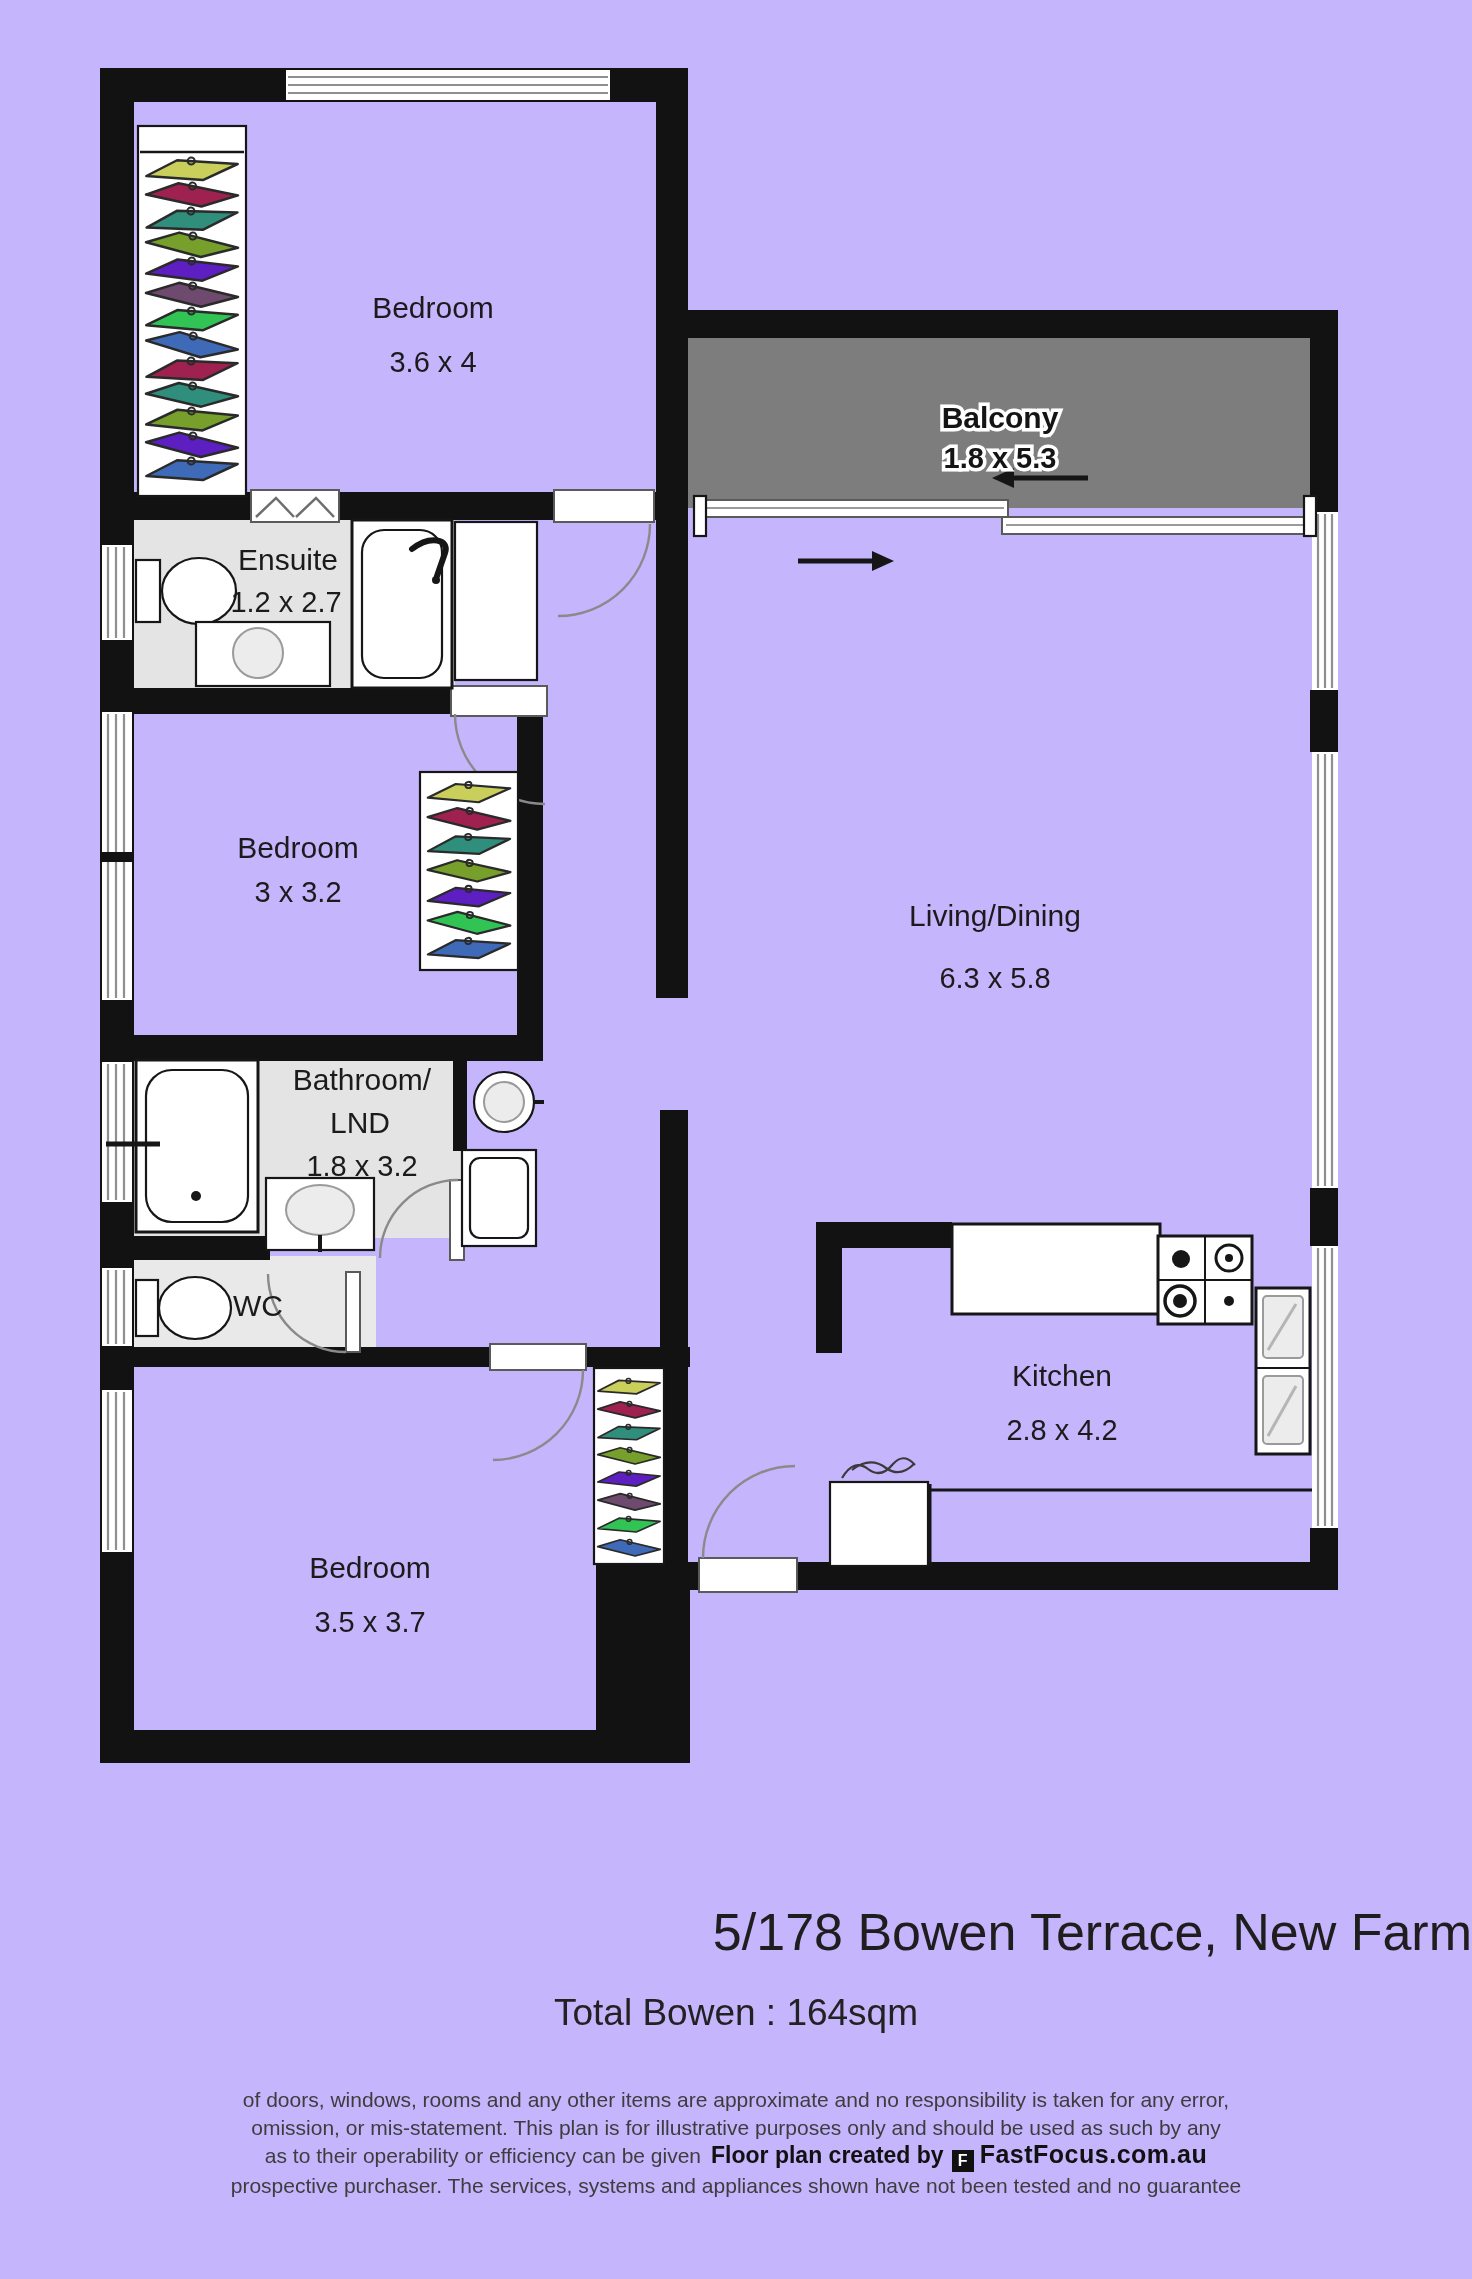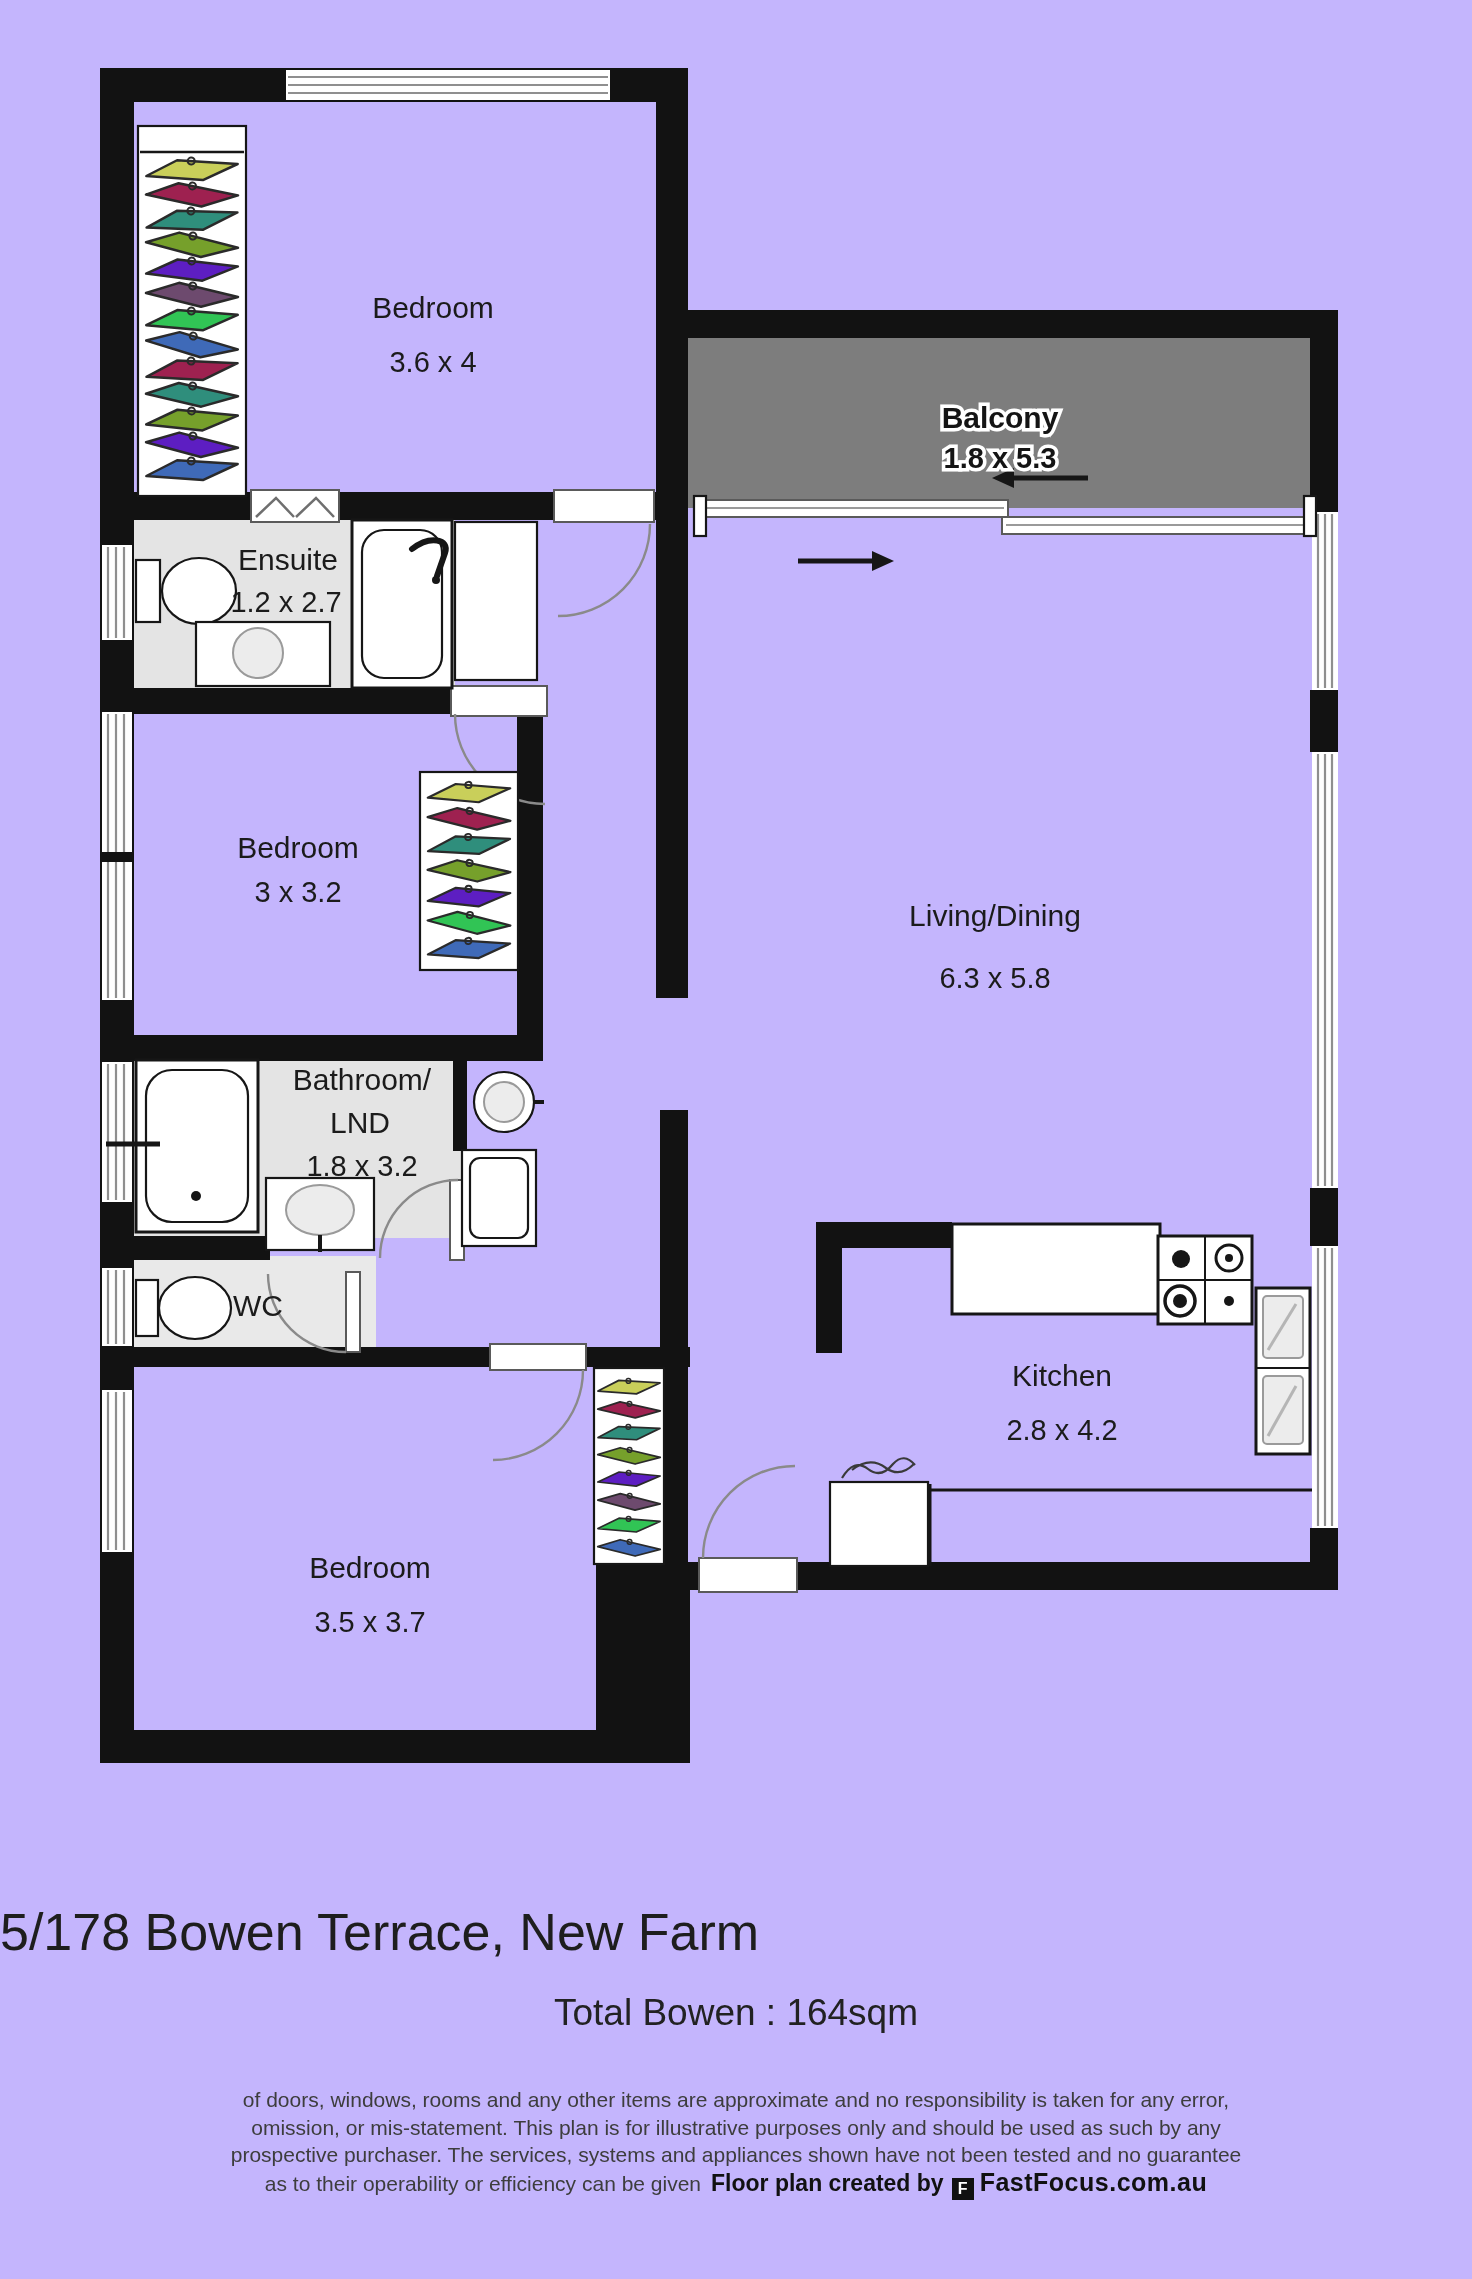--- a/index.html
+++ b/index.html
@@ -11,21 +11,21 @@
   .winline{stroke:#8f8f8f;stroke-width:2.2;fill:none;}
   .fix{fill:#ffffff;stroke:#161616;stroke-width:3;}
   .fix2{fill:#ffffff;stroke:#161616;stroke-width:2.2;}
   .soft{fill:#ececec;stroke:#9a9a9a;stroke-width:2;}
   .arc{fill:none;stroke:#8a8a8a;stroke-width:2.4;}
   .leaf{fill:#ffffff;stroke:#5a5a5a;stroke-width:2;}
   .benchline{stroke:#161616;stroke-width:3;fill:none;}
   .rname{font-size:30px;}
   .rdim{font-size:29px;}
   .halo{paint-order:stroke;stroke:#ffffff;stroke-width:7px;font-weight:bold;fill:#141414;}
-  .address{position:absolute;left:0;top:1902px;width:100%;text-align:left;
+  .address{position:absolute;left:0;top:1902px;width:100%;text-align:right;
            font-size:52px;color:#1e1e1e;letter-spacing:0px;}
   .total{position:absolute;left:0;top:1992px;width:100%;text-align:center;
          font-size:37px;color:#222;}
   .disclaimer{position:absolute;left:0;top:2086px;width:100%;text-align:center;
               font-size:21px;line-height:27.5px;color:#3d3d3d;}
   .credit-prefix{font-weight:bold;font-size:23px;color:#111;margin-left:10px;}
   .credit-brand{font-weight:bold;font-size:25px;color:#111;margin-left:6px;letter-spacing:0.5px;}
   .logo{display:inline-block;width:22px;height:22px;background:#111;color:#fff;
         font-weight:bold;font-size:16px;line-height:22px;text-align:center;
         vertical-align:-3px;margin-left:8px;}
@@ -309,19 +309,19 @@
     <text class="rdim" x="1062" y="1440">2.8 x 4.2</text>
   </g>
 </svg>
 
 <div class="address">5/178 Bowen Terrace, New Farm</div>
 <div class="total">Total Bowen : 164sqm</div>
 
 <div class="disclaimer">
   <div>of doors, windows, rooms and any other items are approximate and no responsibility is taken for any error,</div>
   <div>omission, or mis-statement. This plan is for illustrative purposes only and should be used as such by any</div>
-  <div>prospective purchaser. The services, systems and appliances shown have not been tested and no guarantee</div>
   <div>
     <span>as to their operability or efficiency can be given</span><span class="credit-prefix">Floor plan created by</span><span class="logo"><span>F</span></span><span class="credit-brand">FastFocus.com.au</span>
   </div>
+  <div>prospective purchaser. The services, systems and appliances shown have not been tested and no guarantee</div>
 </div>
 
 </div>
 
 </body></html>

